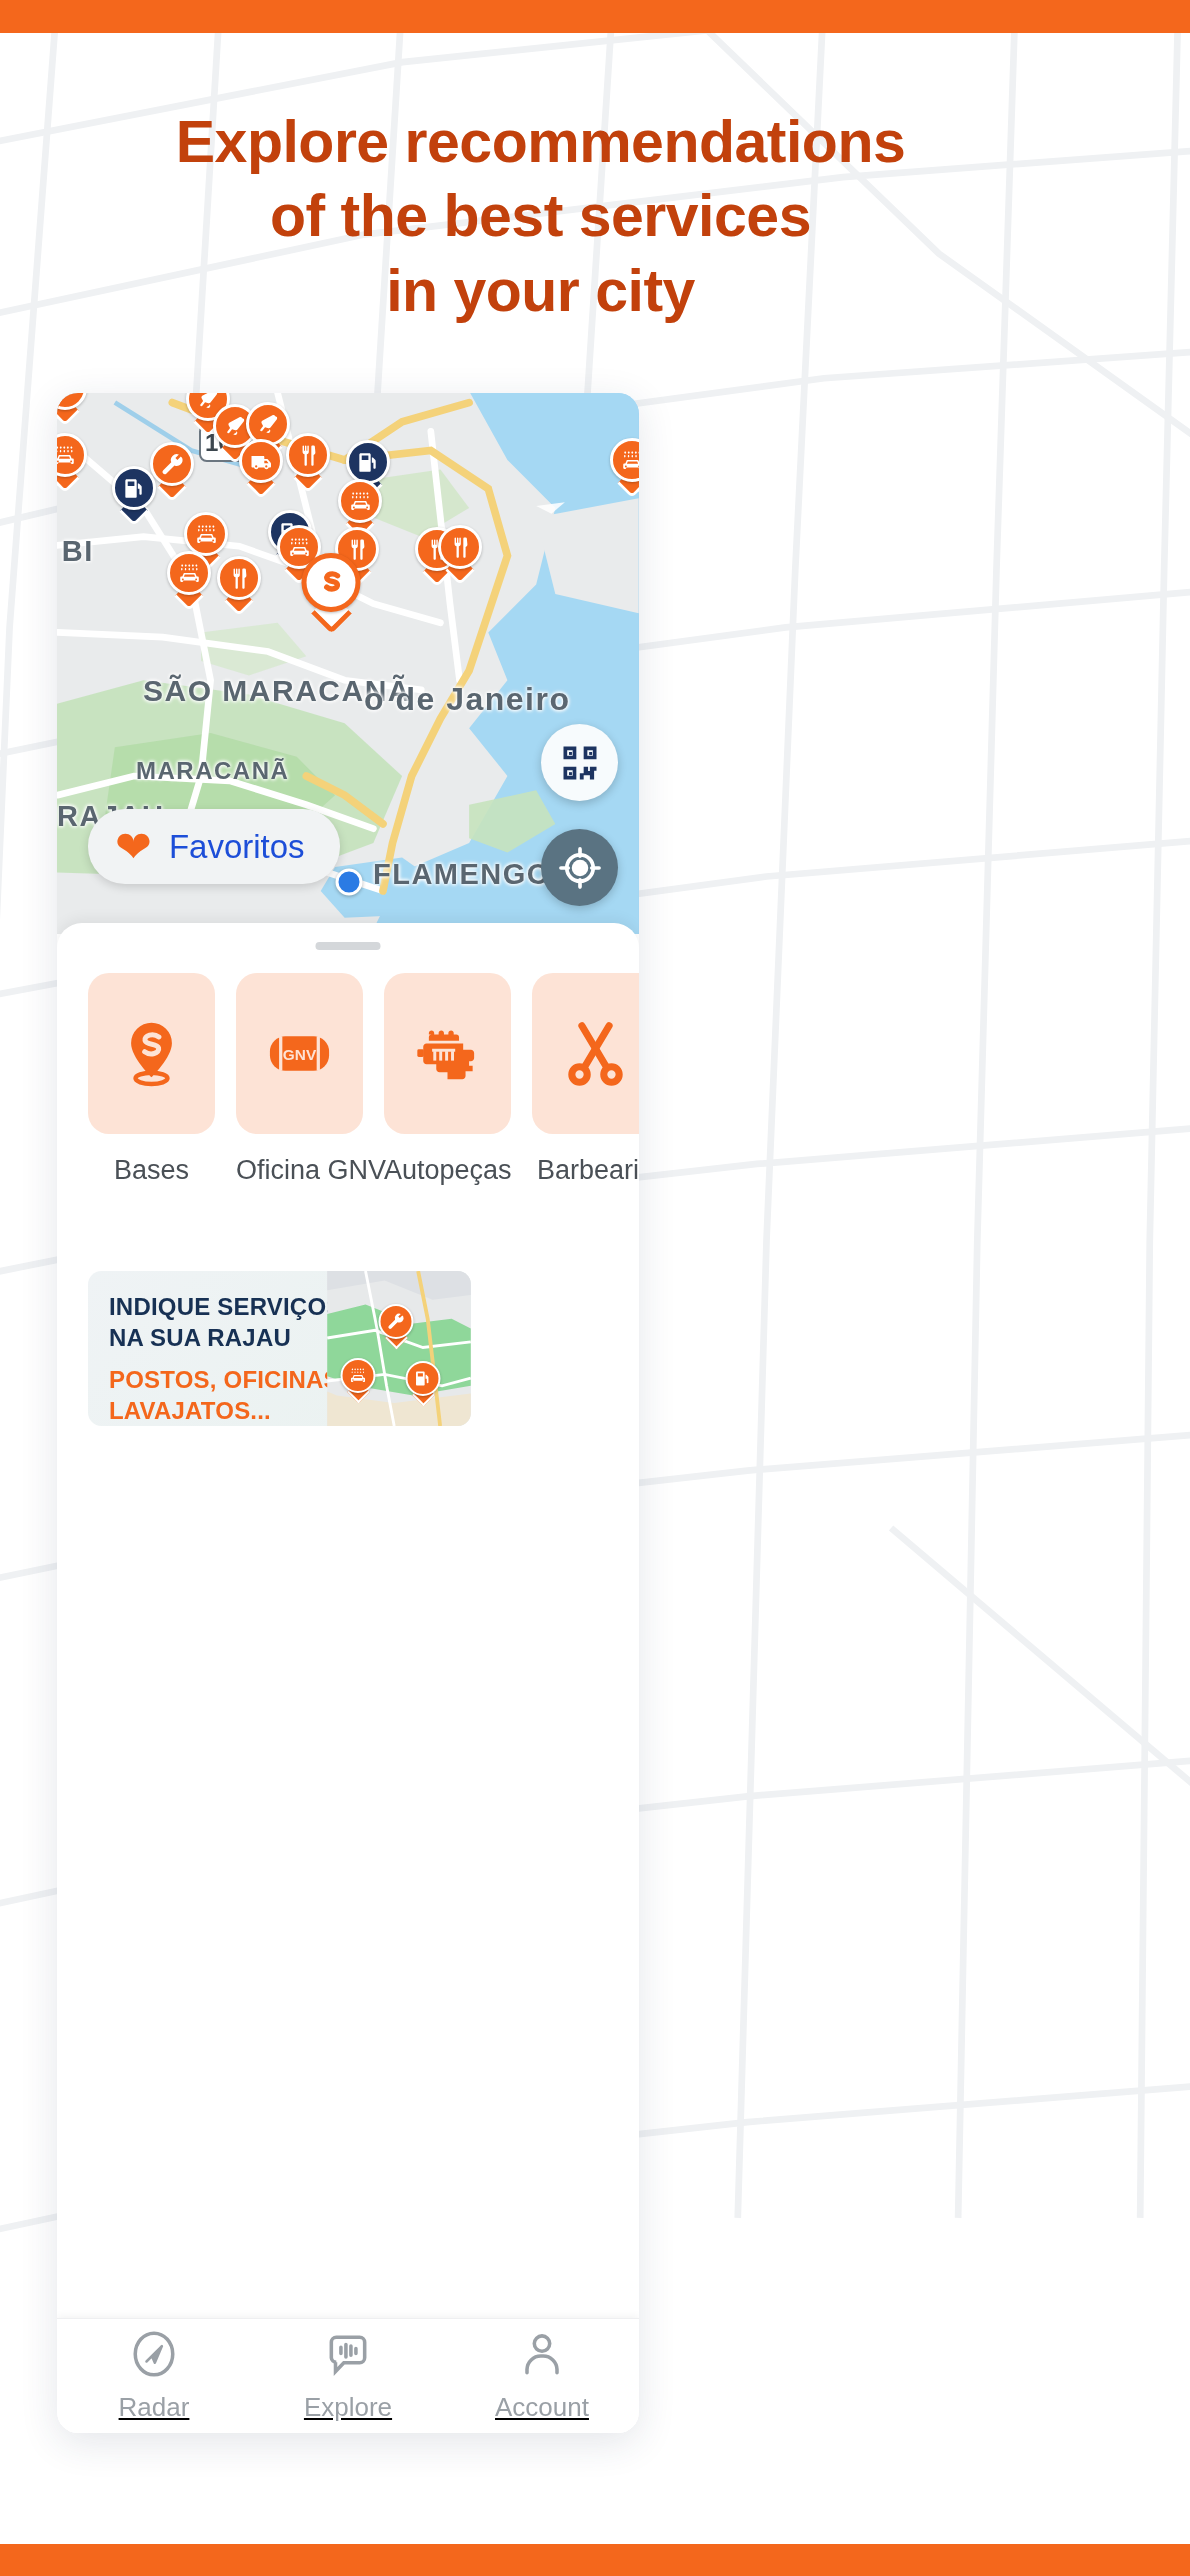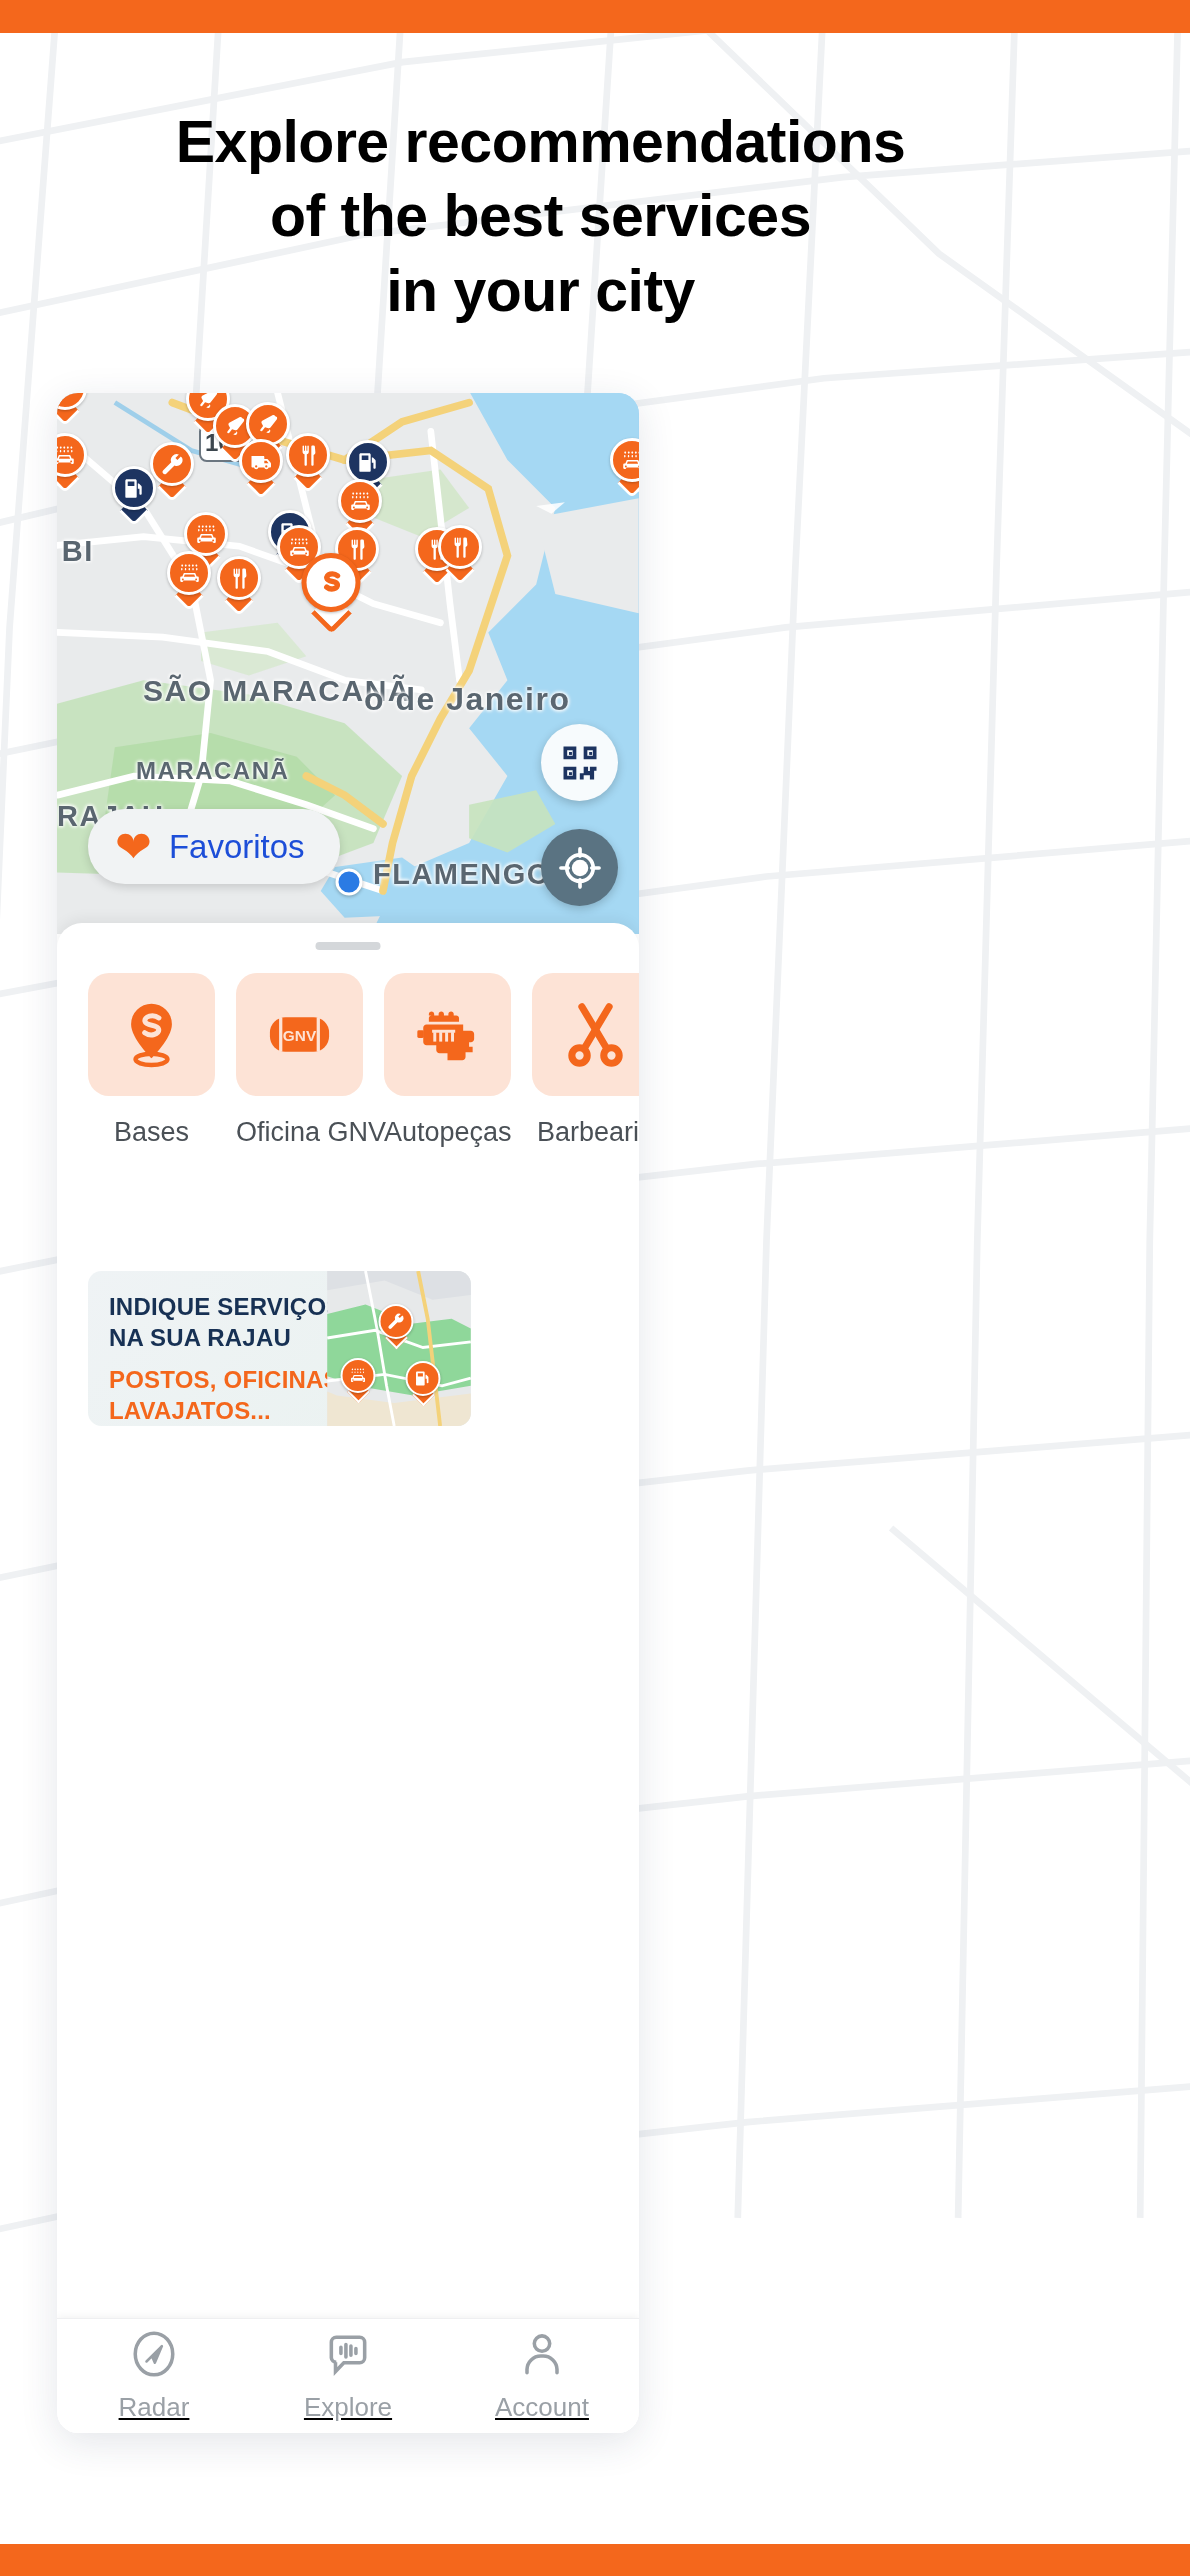--- a/index.html
+++ b/index.html
@@ -26,21 +26,21 @@
     background: #ffffff;
     overflow: hidden;
   }
   .wallpaper svg { position: absolute; left: 0; top: 0; }
 
   
   .headline {
     position: absolute; left: 0; top: 113px;
     width: 1081px;
     text-align: center;
-    color: #000000;
+    color: #c2410c;
     font-size: 59px;
     font-weight: 700;
     line-height: 1.0;
     letter-spacing: -0.5px;
   }
   .headline .l { display: block; margin-bottom: 15.3px; }
 
   
   .phone {
     position: absolute;
@@ -162,21 +162,21 @@
     display: flex; gap: 21px;
     padding-left: 31px;
     overflow: hidden;
   }
   .cat {
     flex: 0 0 auto;
     width: 127px;
     text-align: center;
   }
   .cat .tile {
-    width: 127px; height: 123px;
+    width: 127px; height: 161px;
     background: #FDE3D6;
     border-radius: 21px;
     display: flex; align-items: center; justify-content: center;
     color: #F4671C;
   }
   .cat .lbl {
     margin-top: 21px;
     font-size: 27px;
     color: #4A5056;
     white-space: nowrap;

